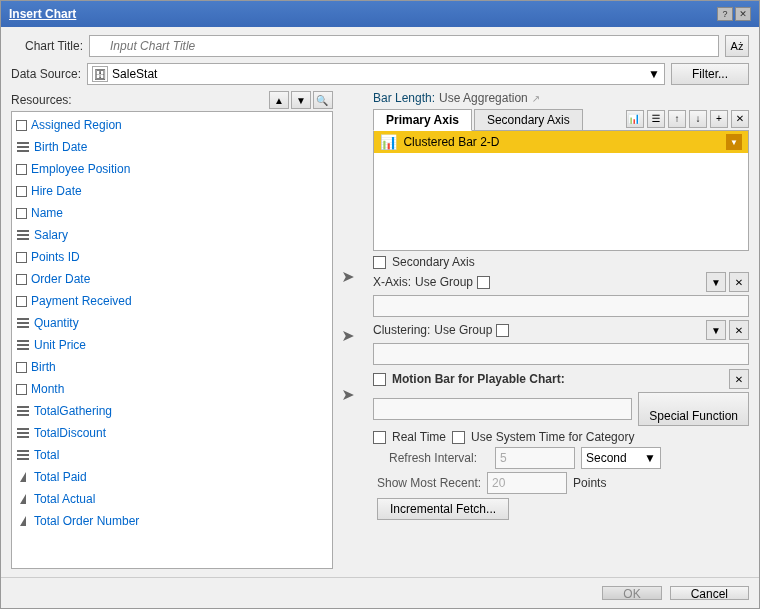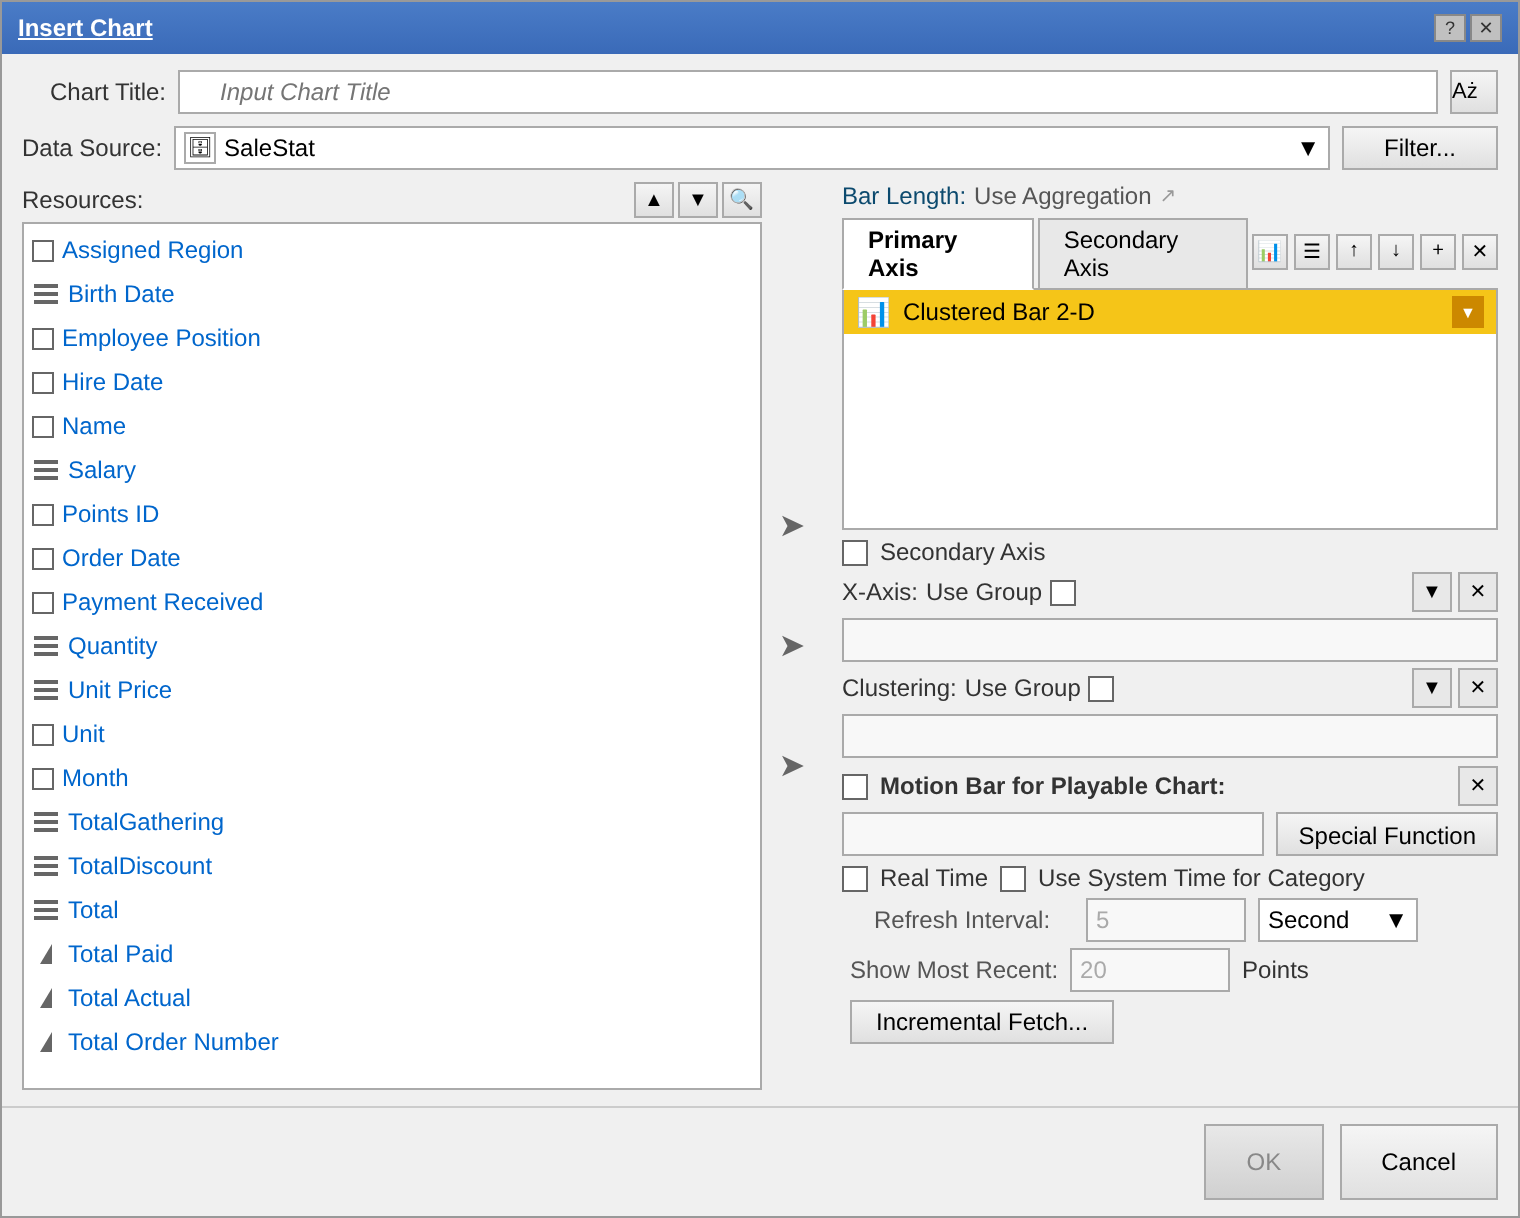--- a/index.html
+++ b/index.html
@@ -81,21 +81,21 @@
     }
     .field-input.placeholder { color: #aaa; font-style: italic; }
 
     .icon-btn {
       width: 24px;
       height: 22px;
       border: 1px solid #aaa;
       background: linear-gradient(to bottom, #f5f5f5, #e0e0e0);
       display: flex;
       align-items: center;
-      justify-content: flex-start;
+      justify-content: center;
       cursor: pointer;
       font-size: 11px;
     }
 
     .datasource-row {
       display: flex;
       align-items: center;
       gap: 6px;
     }
     .datasource-select {
@@ -120,21 +120,21 @@
 
     .main-content {
       display: flex;
       flex: 1;
       gap: 0;
       overflow: hidden;
     }
 
     
     .left-panel {
-      width: 370px;
+      width: 322px;
       display: flex;
       flex-direction: column;
     }
     .resources-header {
       display: flex;
       align-items: center;
       justify-content: space-between;
       margin-bottom: 2px;
     }
     .resources-label {
@@ -381,21 +381,21 @@
     }
     .motion-input {
       flex: 1;
       height: 22px;
       border: 1px solid #aaa;
       background: #f8f8f8;
       padding: 2px 4px;
     }
     .special-fn-btn {
       height: 22px;
-      padding: 4px 10px;
+      padding: 16px 10px;
       border: 1px solid #aaa;
       background: linear-gradient(to bottom, #f5f5f5, #e0e0e0);
       cursor: pointer;
       font-size: 12px;
       white-space: nowrap;
     }
 
     .realtime-row {
       display: flex;
       align-items: center;
@@ -460,21 +460,21 @@
 
     .dialog-footer {
       display: flex;
       justify-content: flex-end;
       gap: 8px;
       padding: 8px 10px;
       border-top: 1px solid #ccc;
       background: #f0f0f0;
     }
     .footer-btn {
-      height: 38px;
+      height: 14px;
       padding: 0 20px;
       border: 1px solid #aaa;
       background: linear-gradient(to bottom, #f5f5f5, #e0e0e0);
       cursor: pointer;
       font-size: 12px;
     }
     .footer-btn.ok-btn {
       background: linear-gradient(to bottom, #e8e8e8, #d0d0d0);
       color: #888;
     }
@@ -609,21 +609,21 @@
                   <span style="display:flex;flex-direction:column;gap:2px;">
                     <span style="width:12px;height:2px;background:#666;display:block;"></span>
                     <span style="width:12px;height:2px;background:#666;display:block;"></span>
                     <span style="width:12px;height:2px;background:#666;display:block;"></span>
                   </span>
                 </span>
                 <span class="list-item-text">Unit Price</span>
               </div>
               <div class="list-item">
                 <span class="icon-square"></span>
-                <span class="list-item-text">Unit</span>
+                <span class="list-item-text">Birth</span>
               </div>
               <div class="list-item">
                 <span class="icon-square"></span>
                 <span class="list-item-text">Month</span>
               </div>
               <div class="list-item">
                 <span class="list-item-icon">
                   <span style="display:flex;flex-direction:column;gap:2px;">
                     <span style="width:12px;height:2px;background:#666;display:block;"></span>
                     <span style="width:12px;height:2px;background:#666;display:block;"></span>

